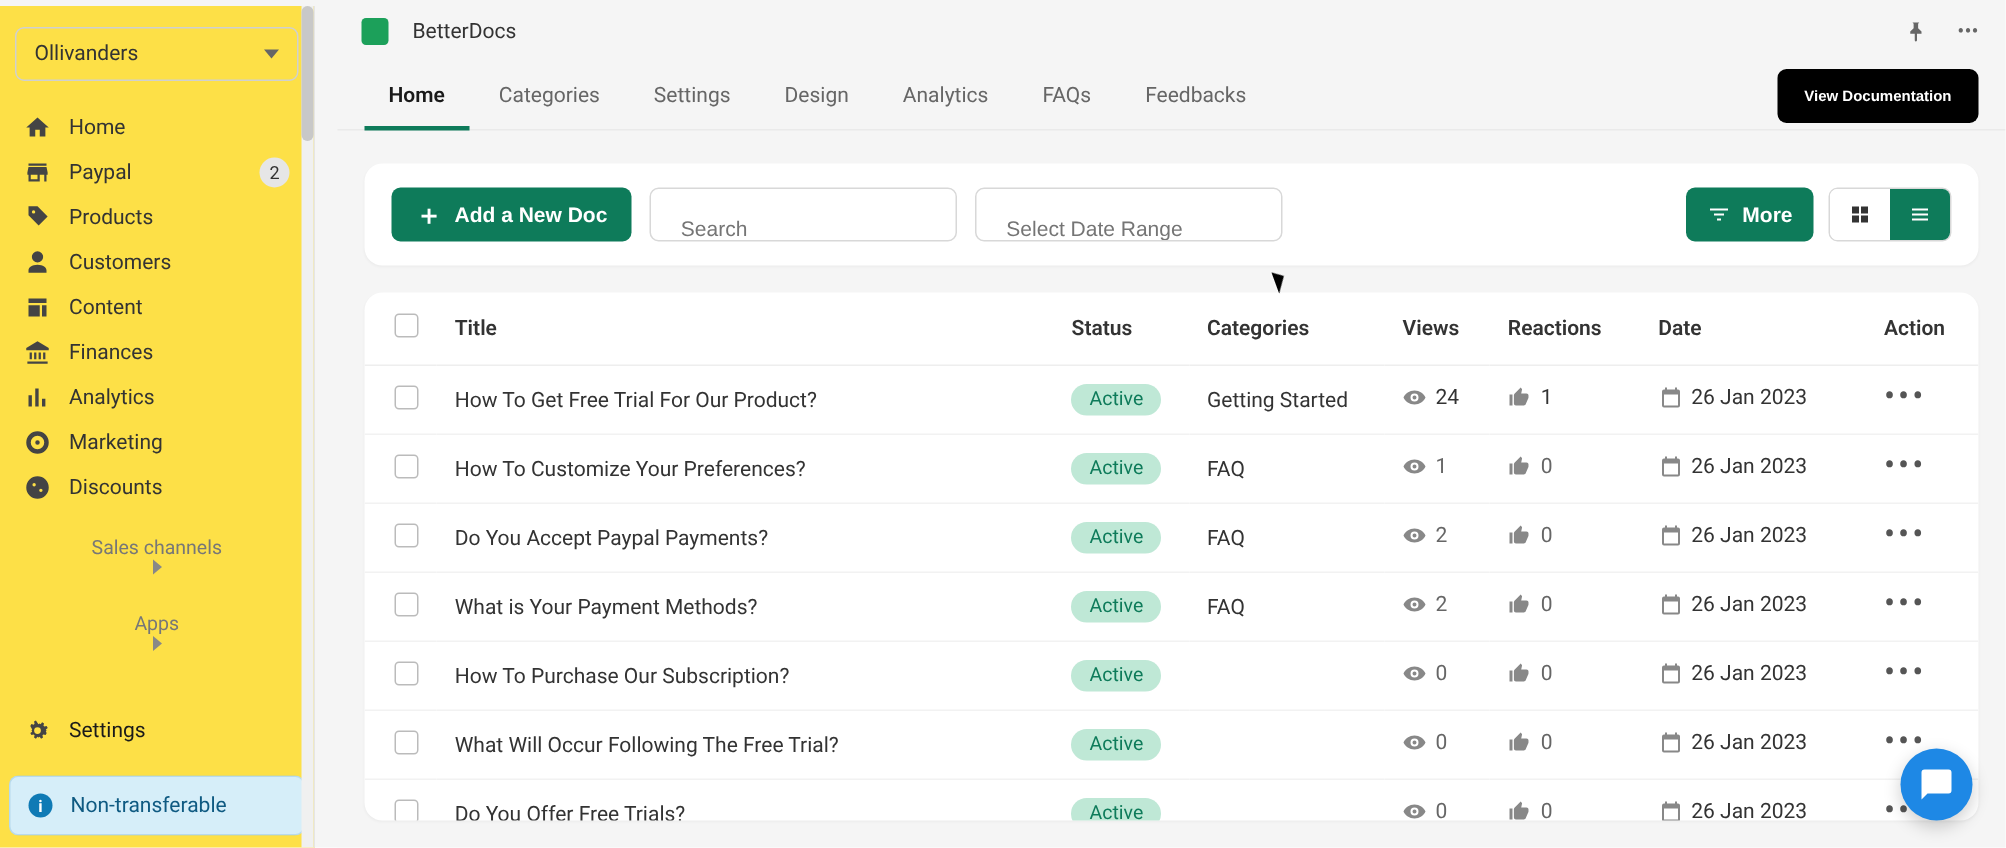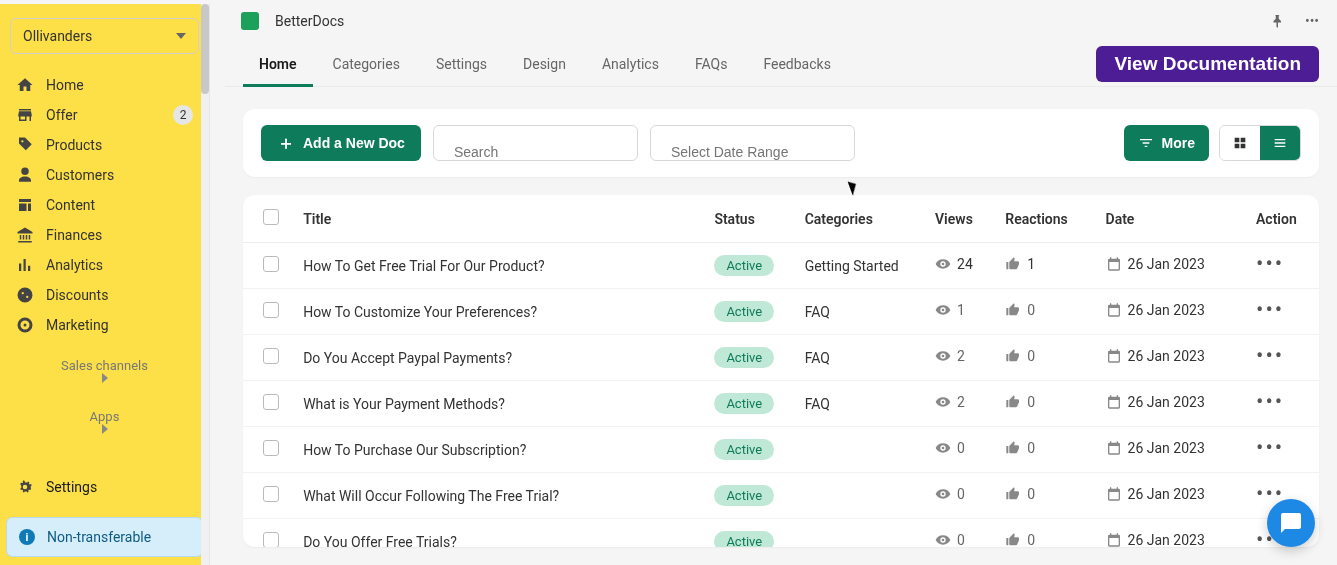--- a/index.html
+++ b/index.html
@@ -31,21 +31,21 @@
     .topbar { display:flex; align-items:center; height:44px; padding:0 16px; gap:16px; }
     .app-icon { width: 18px; height: 18px; background: #1ca05a; border-radius:3px; display:inline-block;}
     .app-title { font-size: 14px; color:#333; }
     .topbar-right { margin-left: auto; display:flex; align-items:center; gap: 16px; color:#666;}
     .pin-icon, .dots-icon { cursor:pointer; width:18px; height:18px; display:inline-flex; align-items:center; justify-content:center; }
 
     .tabs-row { display:flex; align-items:center; height: 48px; padding: 0 18px; border-bottom: 1px solid #eaeaea; gap: 4px; }
     .tab { padding: 0 16px; height:100%; display:inline-flex; align-items:center; color:#666; font-size:14px; cursor:pointer; position:relative;}
     .tab.active { color: #1a1a1a; font-weight:600;}
     .tab.active::after { content:""; position:absolute; left:0; right:0; bottom:-1px; height:3px; background:#0e7b5a;}
-    .view-doc-btn { margin-left: auto; background:#4c1d95; color:#fff; border:none; border-radius:6px; height:36px; padding:0 18px; font-size:19px; font-weight:600; cursor:pointer;}
+    .view-doc-btn { margin-left: auto; background:#000000; color:#fff; border:none; border-radius:6px; height:36px; padding:0 18px; font-size:10px; font-weight:600; cursor:pointer;}
 
     .toolbar-card { margin: 22px 18px 18px 18px; background:#fff; border-radius:12px; padding:16px 18px; display:flex; align-items:center; gap:12px; box-shadow: 0 1px 2px rgba(0,0,0,0.04);}
     .add-btn { background:#0e7b5a; color:#fff; border:none; border-radius:6px; height:36px; padding:0 16px; font-size:14px; font-weight:600; cursor:pointer; display:inline-flex; align-items:center; gap:8px;}
     .add-btn .plus { font-size:18px; line-height:1;}
     .input-wrap { display:inline-flex; align-items:flex-end; border:1px solid #d8d8d8; border-radius:6px; height:36px; padding:0 12px; gap:8px; color:#777;}
     .search-wrap { width: 205px;}
     .date-wrap { width: 205px;}
     .input-wrap input { border:none; outline:none; flex:1; font-size:14px; color:#444; background:transparent;}
     .toolbar-right { margin-left:auto; display:flex; gap:10px; align-items:flex-start;}
     .more-btn { background:#0e7b5a; color:#fff; border:none; border-radius:6px; height:36px; padding:0 14px; font-size:14px; font-weight:600; cursor:pointer; display:inline-flex; align-items:center; gap:8px;}
@@ -101,21 +101,21 @@
           </svg>
         </span>
       <span class="nav-label">Home</span>
     </div>
     <div class="nav-item">
       <span class="nav-icon">
           <svg viewBox="0 0 24 24">
             <path d="M20 4H4v2h16V4zm1 10v-2l-1-5H4l-1 5v2h1v6h10v-6h4v6h2v-6h1zm-9 4H6v-4h6v4z"></path>
           </svg>
         </span>
-      <span class="nav-label">Offer</span>
+      <span class="nav-label">Paypal</span>
       <span class="nav-badge">2</span>
     </div>
     <div class="nav-item">
       <span class="nav-icon">
           <svg viewBox="0 0 24 24">
             <path d="M21 11l-9-9H4v8l9 9 8-8zM7 7a1.5 1.5 0 113 0 1.5 1.5 0 01-3 0z"></path>
           </svg>
         </span>
       <span class="nav-label">Products</span>
     </div>
@@ -147,32 +147,32 @@
       <span class="nav-icon">
           <svg viewBox="0 0 24 24">
             <path d="M4 20h3V10H4v10zm6 0h3V4h-3v16zm6 0h3v-7h-3v7z"></path>
           </svg>
         </span>
       <span class="nav-label">Analytics</span>
     </div>
     <div class="nav-item">
       <span class="nav-icon">
           <svg viewBox="0 0 24 24">
+            <path d="M12 2a10 10 0 100 20 10 10 0 000-20zm0 4a6 6 0 110 12 6 6 0 010-12zm0 4a2 2 0 100 4 2 2 0 000-4z"></path>
+          </svg>
+        </span>
+      <span class="nav-label">Marketing</span>
+    </div>
+    <div class="nav-item">
+      <span class="nav-icon">
+          <svg viewBox="0 0 24 24">
             <path d="M12 2a10 10 0 100 20 10 10 0 000-20zM9 8a1.5 1.5 0 110 3 1.5 1.5 0 010-3zm6 8a1.5 1.5 0 110-3 1.5 1.5 0 010 3zM8 16l8-8"></path>
           </svg>
         </span>
       <span class="nav-label">Discounts</span>
-    </div>
-    <div class="nav-item">
-      <span class="nav-icon">
-          <svg viewBox="0 0 24 24">
-            <path d="M12 2a10 10 0 100 20 10 10 0 000-20zm0 4a6 6 0 110 12 6 6 0 010-12zm0 4a2 2 0 100 4 2 2 0 000-4z"></path>
-          </svg>
-        </span>
-      <span class="nav-label">Marketing</span>
     </div>
   </nav>
 
   <div class="section-header">
     <span>Sales channels</span>
     <span class="chev-right"></span>
   </div>
   <div class="section-header">
     <span>Apps</span>
     <span class="chev-right"></span>

